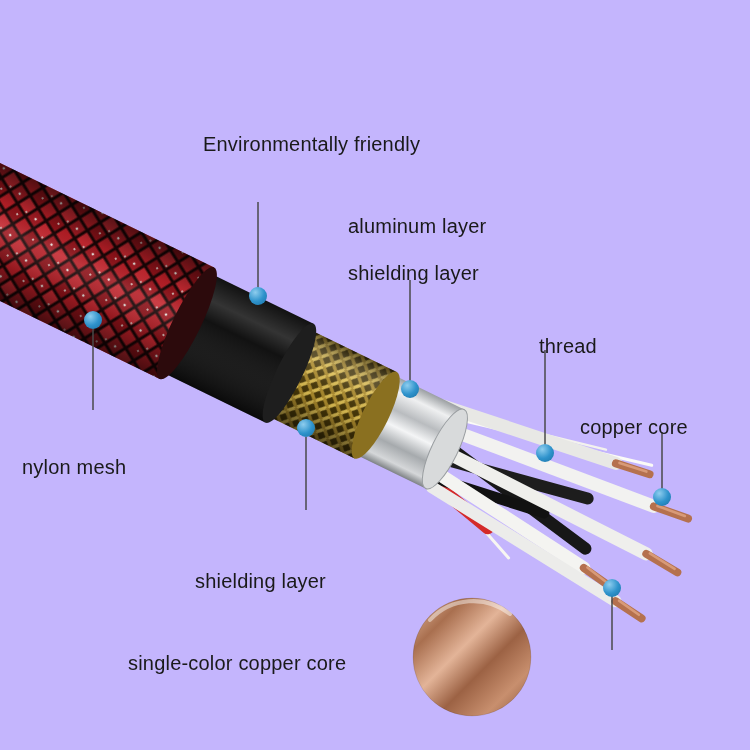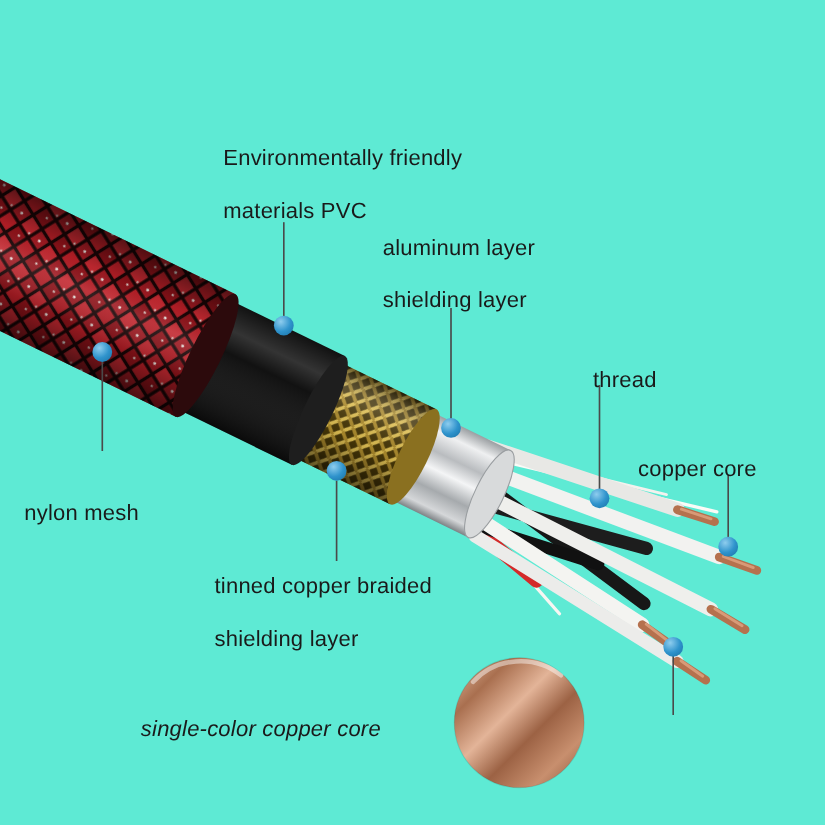--- a/index.html
+++ b/index.html
@@ -1,19 +1,19 @@
 <!DOCTYPE html>
 <html><head>
 <meta charset="utf-8">
 <style>
   html,body{margin:0;padding:0;background:#ffffff;}
   .canvas{
     position:relative;
     width:750px;height:750px;
-    background:#5eead4;
+    background:#c4b5fd;
     font-family:"Liberation Sans", sans-serif;
     overflow:hidden;
   }
   .scene{position:absolute;left:0;top:0;width:750px;height:750px;}
   .label{
     position:absolute;
     font-size:20px;
     color:#1a1a1a;
     white-space:nowrap;
     letter-spacing:0.2px;
@@ -172,29 +172,27 @@
       <circle cx="410" cy="389" r="9" fill="url(#dotBlue)"></circle>
       <circle cx="545" cy="453" r="9" fill="url(#dotBlue)"></circle>
       <circle cx="662" cy="497" r="9" fill="url(#dotBlue)"></circle>
       <circle cx="93" cy="320" r="9" fill="url(#dotBlue)"></circle>
       <circle cx="306" cy="428" r="9" fill="url(#dotBlue)"></circle>
       <circle cx="612" cy="588" r="9" fill="url(#dotBlue)"></circle>
     </g>
   </svg>
 
   <div class="label" style="left:203px; top:133px;">Environmentally friendly</div>
-  <div class="label" style="left:203px; top:181px;">materials PVC</div>
 
   <div class="label" style="left:348px; top:215px;">aluminum layer</div>
   <div class="label" style="left:348px; top:262px;">shielding layer</div>
 
   <div class="label" style="left:505px; top:335px;margin-left:34px;">thread</div>
 
   <div class="label" style="left:580px; top:416px;">copper core</div>
 
   <div class="label" style="left:22px; top:432px;margin-top:24px;">nylon mesh</div>
 
-  <div class="label" style="left:195px; top:522px;">tinned copper braided</div>
   <div class="label" style="left:195px; top:570px;">shielding layer</div>
 
-  <div class="label" style="left:128px; top:652px;font-style:italic;">single-color copper core</div>
+  <div class="label" style="left:128px; top:652px;">single-color copper core</div>
 
 </div>
 
 </body></html>

